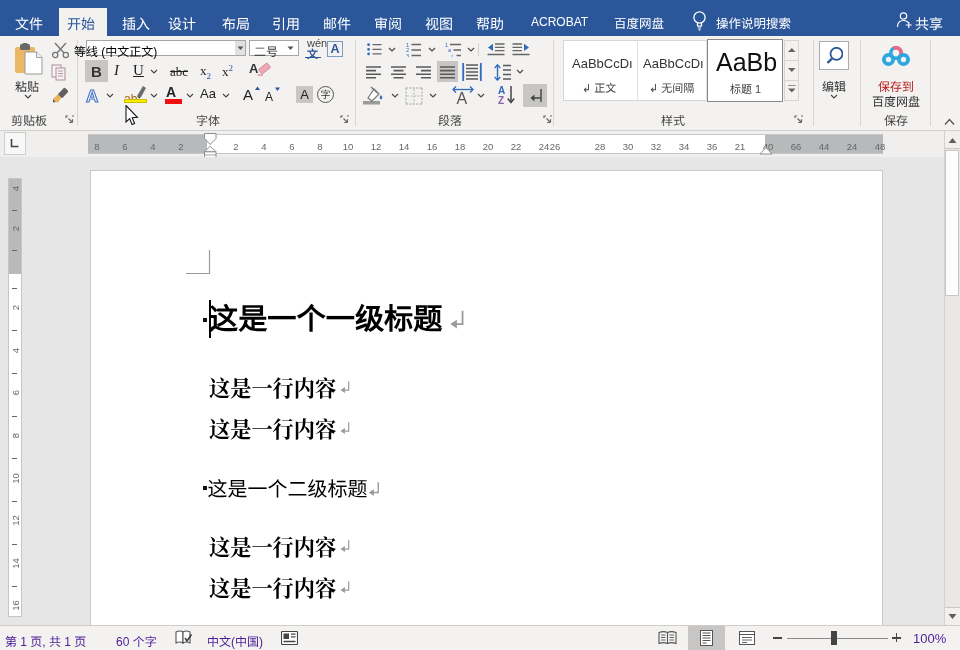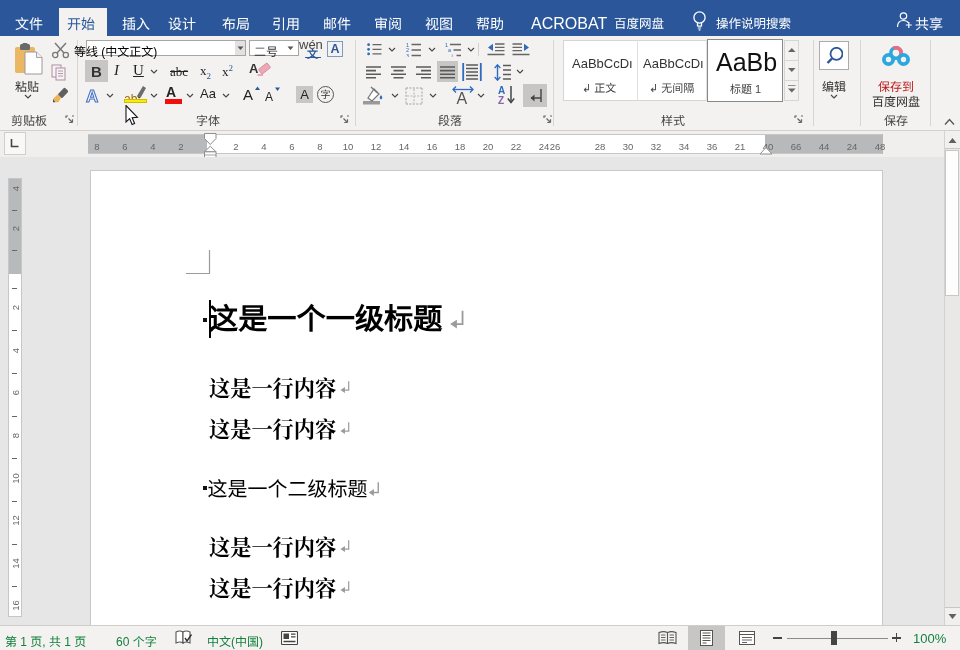--- a/index.html
+++ b/index.html
@@ -3,37 +3,37 @@
 <style>
 *{margin:0;padding:0;box-sizing:border-box}
 html,body{width:960px;height:650px;overflow:hidden}
 body{font-family:"Liberation Sans",sans-serif;position:relative;background:#e6e6e6}
 .ab{position:absolute}
 .tab{position:absolute;top:13px;font-size:14px;color:#fff;letter-spacing:0;white-space:nowrap}
 .glabel{position:absolute;top:111px;font-size:12px;color:#444;white-space:nowrap}
 .rnum{position:absolute;top:3.5px;font-size:9.5px;color:#666;width:20px;text-align:center}
 .vnum{position:absolute;left:-3px;font-size:9.5px;color:#666;width:20px;text-align:center;transform:rotate(-90deg)}
 .vtick{position:absolute;left:4px;width:5px;height:1px;background:#666}
-.stext{position:absolute;top:6px;font-size:12px;color:#15803d;white-space:nowrap}
+.stext{position:absolute;top:6px;font-size:12px;color:#4c1d95;white-space:nowrap}
 .ser{font-family:"Liberation Serif","Noto Serif CJK SC","Noto Serif SC",serif}
 </style></head><body>
 
 <div class="ab" style="left:0;top:0;width:960px;height:36px;background:#2b579a"></div>
 <div class="ab" style="left:59px;top:8px;width:48px;height:28px;background:#f3f2f1"></div>
 <span class="tab" style="left:15px">文件</span>
 <span class="tab" style="left:122px">插入</span>
 <span class="tab" style="left:168px">设计</span>
 <span class="tab" style="left:222px">布局</span>
 <span class="tab" style="left:272px">引用</span>
 <span class="tab" style="left:323px">邮件</span>
 <span class="tab" style="left:374px">审阅</span>
 <span class="tab" style="left:425px">视图</span>
 <span class="tab" style="left:476px">帮助</span>
 <span class="tab" style="left:67px;color:#2b579a">开始</span>
-<span class="tab" style="left:531px;font-size:16px;top:15px">ACROBAT</span>
+<span class="tab" style="left:531px;font-size:12px;top:15px">ACROBAT</span>
 <span class="tab" style="left:614px;font-size:12.5px">百度网盘</span>
 <svg class="ab" style="left:692px;top:10px" width="15" height="21" viewBox="0 0 15 21">
 <circle cx="7.5" cy="7.5" r="5.6" fill="none" stroke="#fff" stroke-width="1.3"></circle>
 <path d="M5.5 13 L5.5 16.2 M9.5 13 L9.5 16.2" stroke="#fff" stroke-width="1.3"></path>
 <path d="M5.5 16.2 H9.5 M5.8 18 H9.2 M6.6 19.8 H8.4" stroke="#fff" stroke-width="1.2"></path>
   </svg>
 <span class="tab" style="left:716px;font-size:12.5px">操作说明搜索</span>
 <svg class="ab" style="left:896px;top:11px" width="17" height="18" viewBox="0 0 17 18">
 <circle cx="7.5" cy="5" r="3.2" fill="none" stroke="#fff" stroke-width="1.2"></circle>
 <path d="M1.5 16 C1.5 11.5 4 9.5 7.5 9.5 C9.5 9.5 11.5 10.3 12.6 12" fill="none" stroke="#fff" stroke-width="1.2"></path>
@@ -84,21 +84,21 @@
 <span class="ab" style="left:74px;top:42px;font-size:12px;color:#000000">等线 (中文正文)</span>
 <div class="ab" style="left:235px;top:41px;width:10px;height:14px;background:#e3e1e0"></div>
 <svg class="ab" style="left:237px;top:46px" width="7" height="5">
     <path d="M0.5 0.5 L3.5 4 L6.5 0.5 Z" fill="#555"></path>
   </svg>
 <div class="ab" style="left:249px;top:40px;width:50px;height:16px;background:#fff;border:1px solid #a8a6a4"></div>
 <span class="ab" style="left:254px;top:42px;font-size:12px;color:#333">二号</span>
 <svg class="ab" style="left:287px;top:46px" width="7" height="5">
     <path d="M0.5 0.5 L3.5 4 L6.5 0.5 Z" fill="#555"></path>
   </svg>
-<span class="ab" style="left:299px;top:37px;font-size:13px;color:#444">wén</span>
+<span class="ab" style="left:307px;top:37px;font-size:11px;color:#444">wén</span>
 <span class="ab" style="left:307px;top:45px;font-size:11px;color:#2b579a;font-weight:bold">文</span>
 <div class="ab" style="left:305px;top:56.5px;width:16px;height:1.5px;background:#2b579a"></div>
 <div class="ab" style="left:327px;top:41px;width:16px;height:16px;border:1px solid #7d9ac2;color:#2b579a;font-size:12.5px;font-weight:bold;text-align:center;line-height:14px">A</div>
 <div class="ab" style="left:85px;top:60px;width:23px;height:22px;background:#c8c6c4"></div>
 <span class="ab" style="left:91px;top:63px;font-size:15px;font-weight:bold;color:#333">B</span>
 <span class="ab ser" style="left:114px;top:62px;font-size:15px;font-style:italic;color:#222">I</span>
 <span class="ab ser" style="left:133px;top:62px;font-size:15px;color:#222;text-decoration:underline">U</span>
 <svg class="ab" style="left:150px;top:69px" width="8" height="5" viewBox="0 0 8 5">
     <path d="M1 1 L4 4 L7 1" fill="none" stroke="#444" stroke-width="1.1"></path>
   </svg>

